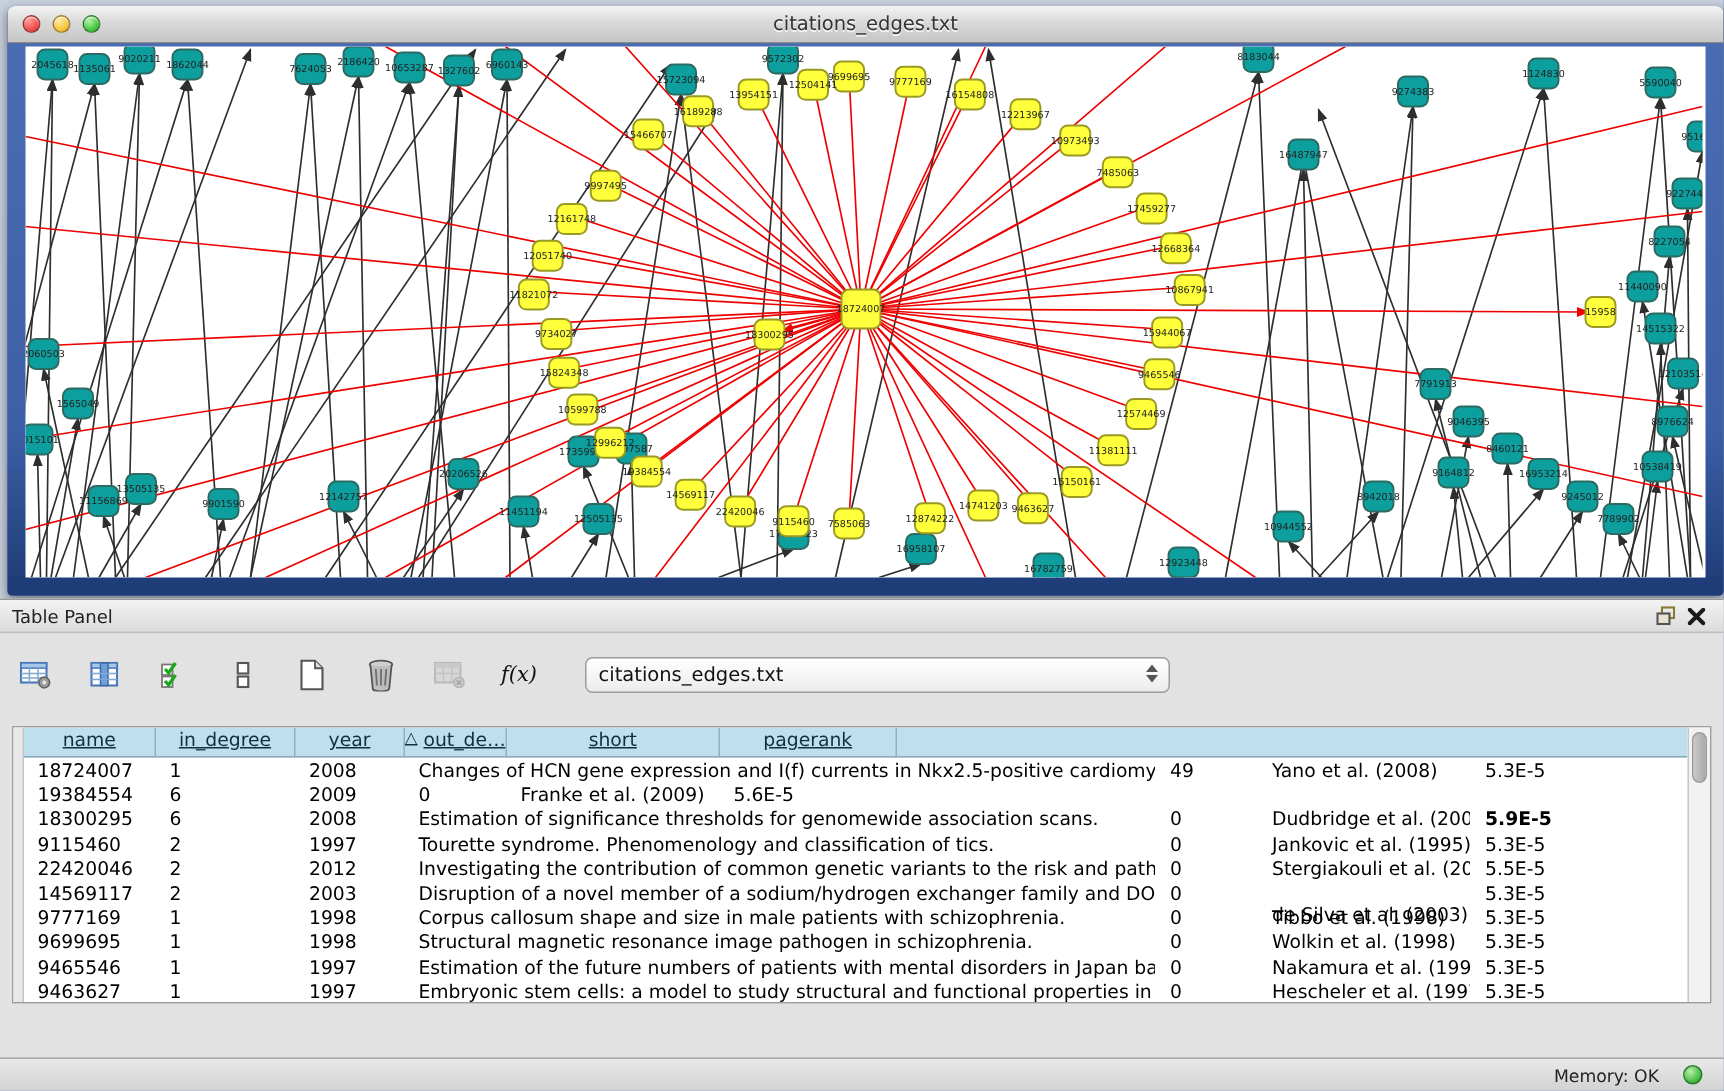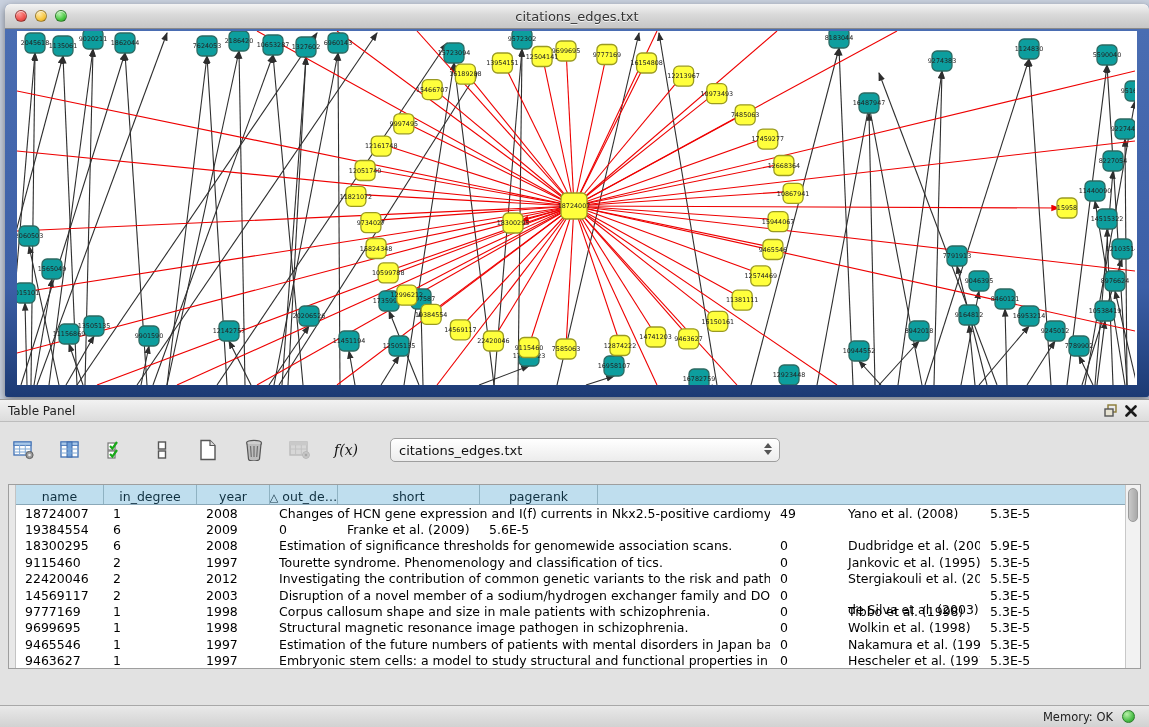--- a/index.html
+++ b/index.html
@@ -48,23 +48,23 @@
   .dd-arrows i { display:block; width:0; height:0; border-left:4px solid transparent;
     border-right:4px solid transparent; }
   .dd-arrows i.up   { border-bottom:5px solid #555; }
   .dd-arrows i.down { border-top:5px solid #555; }
 
   .grid-wrap { position:absolute; left:8px; top:84px; width:1133px; height:185px;
     background:#fff; border:1px solid #9e9e9e; display:flex; }
   .row-gutter { width:7px; background:#e8e8e8; border-right:1px solid #c3c3c3; }
   .grid { flex:1; overflow:hidden; font-size:12.5px; color:#000; }
   .grid-header { display:flex; background:#bfdeee; border-bottom:1px solid #8aa8b8; height:20px; }
-  .grid-header .cell { display:flex; align-items:flex-end; justify-content:center;
+  .grid-header .cell { display:flex; align-items:flex-start; justify-content:center;
     border-right:1px solid #8fb2c2; font-size:12.5px; color:#103040; overflow:hidden;
-    white-space:nowrap; }
+    white-space:nowrap;text-decoration:underline; }
   .grid-row { display:flex; height:16.4px; align-items:center; }
   .grid-row .cell { padding-left:9px; border-right:1px solid transparent; overflow:hidden;
     white-space:nowrap; }
   .sort-tri { font-size:11px; margin-right:4px; color:#103040; }
   .vscroll { width:15px; background:#f2f2f2; border-left:1px solid #c8c8c8; position:relative; }
   .vthumb { position:absolute; left:2px; top:3px; width:10px; height:34px; border-radius:5px;
     background:linear-gradient(90deg,#c9c9c9,#a9a9a9); border:1px solid #9a9a9a; }
 
   .tabbar { position:absolute; left:0; top:272px; width:100%; display:flex; justify-content:center; }
   .segmented { display:flex; border:1px solid #8f8f8f; border-radius:12px; overflow:hidden;
@@ -72,21 +72,21 @@
     box-shadow:0 1px 1px rgba(255,255,255,.8); }
   .segment { padding:0 14px; font-size:12.5px; color:#222; display:flex; align-items:center;
     border-right:1px solid #bdbdbd; cursor:default; }
   .segment:last-child { border-right:none; }
   .segment.active { background:linear-gradient(#7b7b7b,#636363); color:#f2f2f2;
     text-shadow:0 -1px 0 rgba(0,0,0,.4); }
 
   
   .statusbar { position:absolute; left:0; top:705px; width:1149px; height:22px;
     background:linear-gradient(#e9e9e9,#d2d2d2); border-top:1px solid #a8a8a8;
-    display:flex; align-items:center; justify-content:flex-end; padding:0 14px; gap:9px; }
+    display:flex; align-items:center; justify-content:flex-end; padding:0 14px; gap:16px; }
   .statusbar .mem { font-size:11.5px; color:#222; }
   .mem-dot { width:13px; height:13px; border-radius:50%; border:1px solid #2b7d2b;
     background:radial-gradient(circle at 35% 30%,#b9f0a9,#4ec04b 60%,#259325); }
 </style>
 </head>
 <body>
 
 <div class="net-window">
   <div class="titlebar">
     <div class="traffic">
@@ -540,21 +540,21 @@
             <div class="cell" style="width: 142px;">Franke et al. (2009)</div>
             <div class="cell" style="width: 118px;">5.6E-5</div>
           </div>
           <div class="grid-row">
             <div class="cell" style="width: 88px;">18300295</div>
             <div class="cell" style="width: 93px;">6</div>
             <div class="cell" style="width: 73px;">2008</div>
             <div class="cell" style="width: 501px;">Estimation of significance thresholds for genomewide association scans.</div>
             <div class="cell" style="width: 68px;">0</div>
             <div class="cell" style="width: 142px;">Dudbridge et al. (2008)</div>
-            <div class="cell" style="width: 118px;">5.9E-5</div>
+            <div class="cell" style="width: 118px; font-weight: bold;">5.9E-5</div>
           </div>
           <div class="grid-row">
             <div class="cell" style="width: 88px;">9115460</div>
             <div class="cell" style="width: 93px;">2</div>
             <div class="cell" style="width: 73px;">1997</div>
             <div class="cell" style="width: 501px;">Tourette syndrome. Phenomenology and classification of tics.</div>
             <div class="cell" style="width: 68px;">0</div>
             <div class="cell" style="width: 142px;">Jankovic et al. (1995)</div>
             <div class="cell" style="width: 118px;">5.3E-5</div>
           </div>

